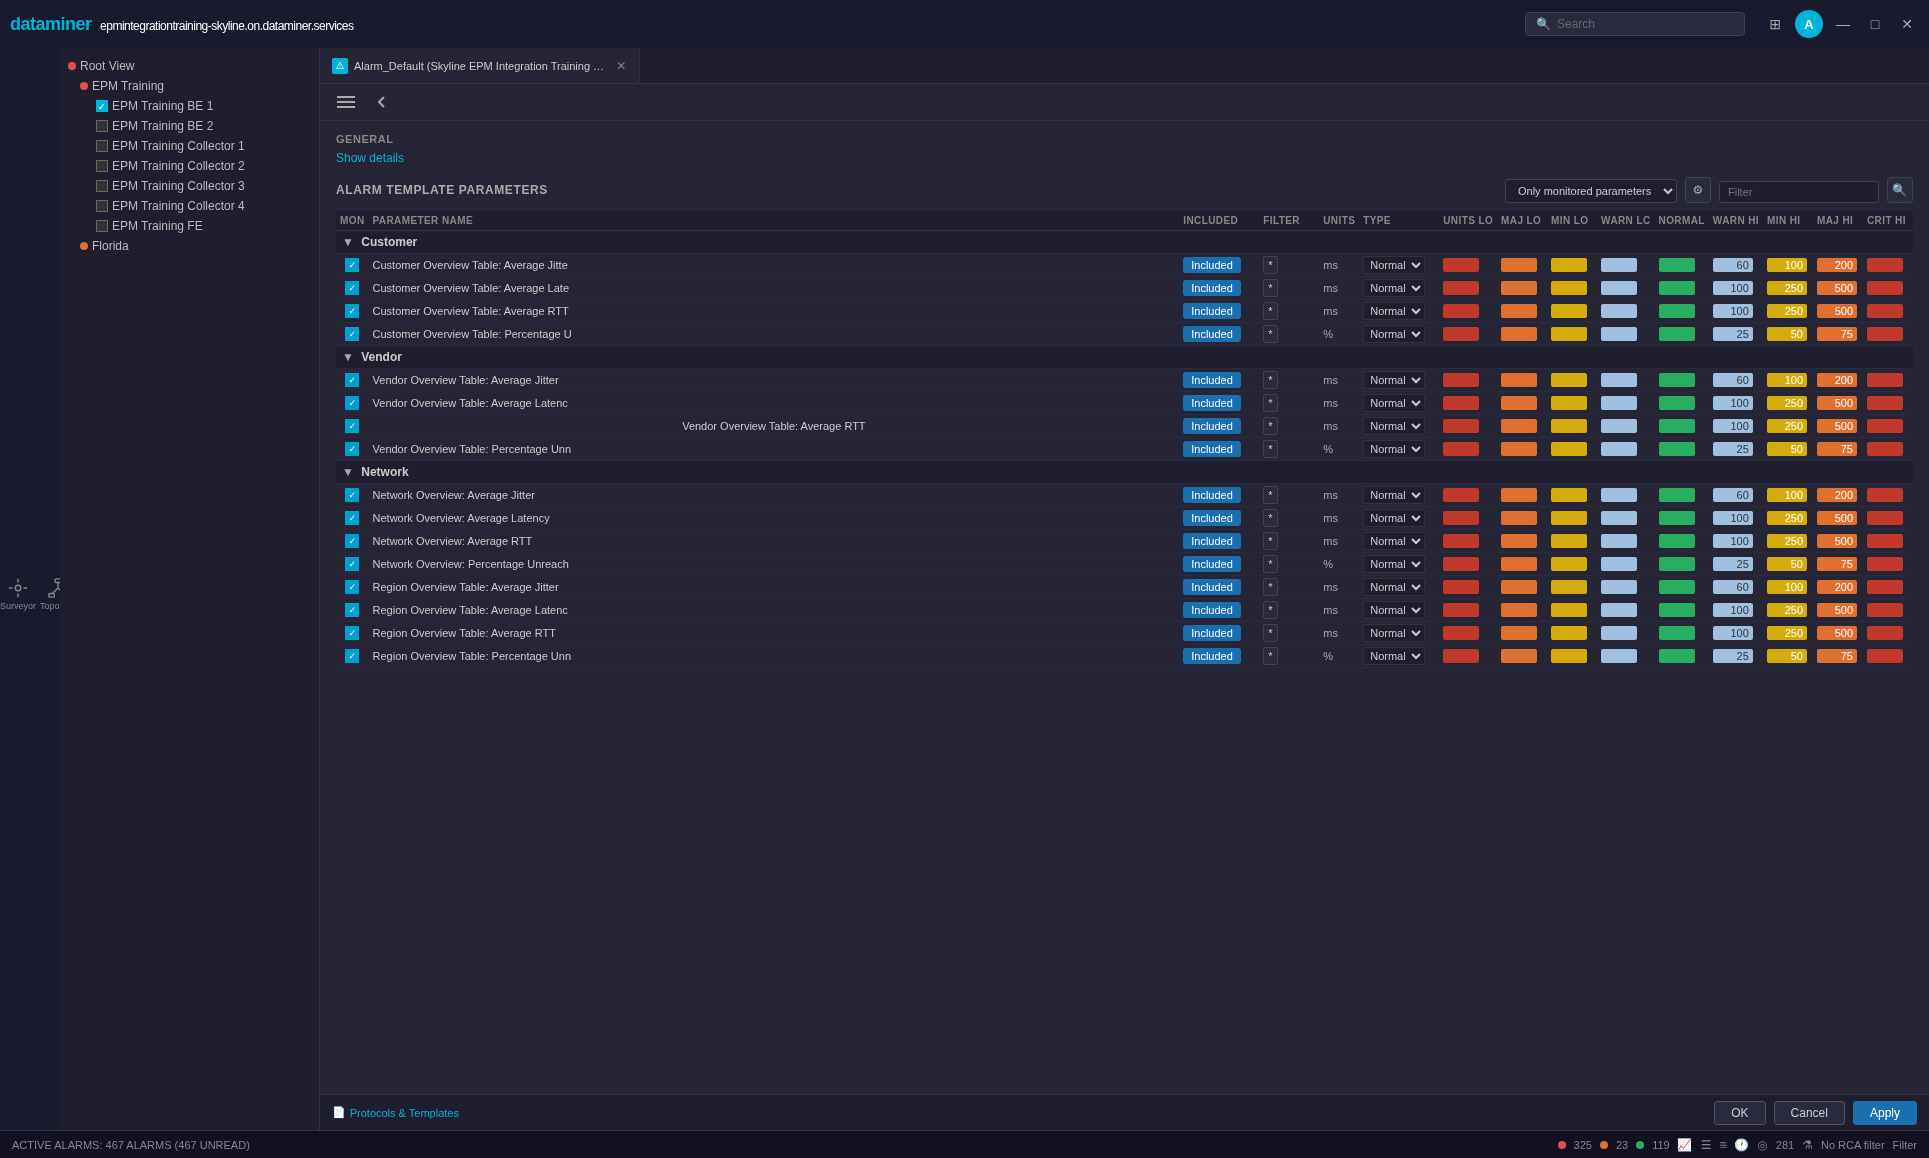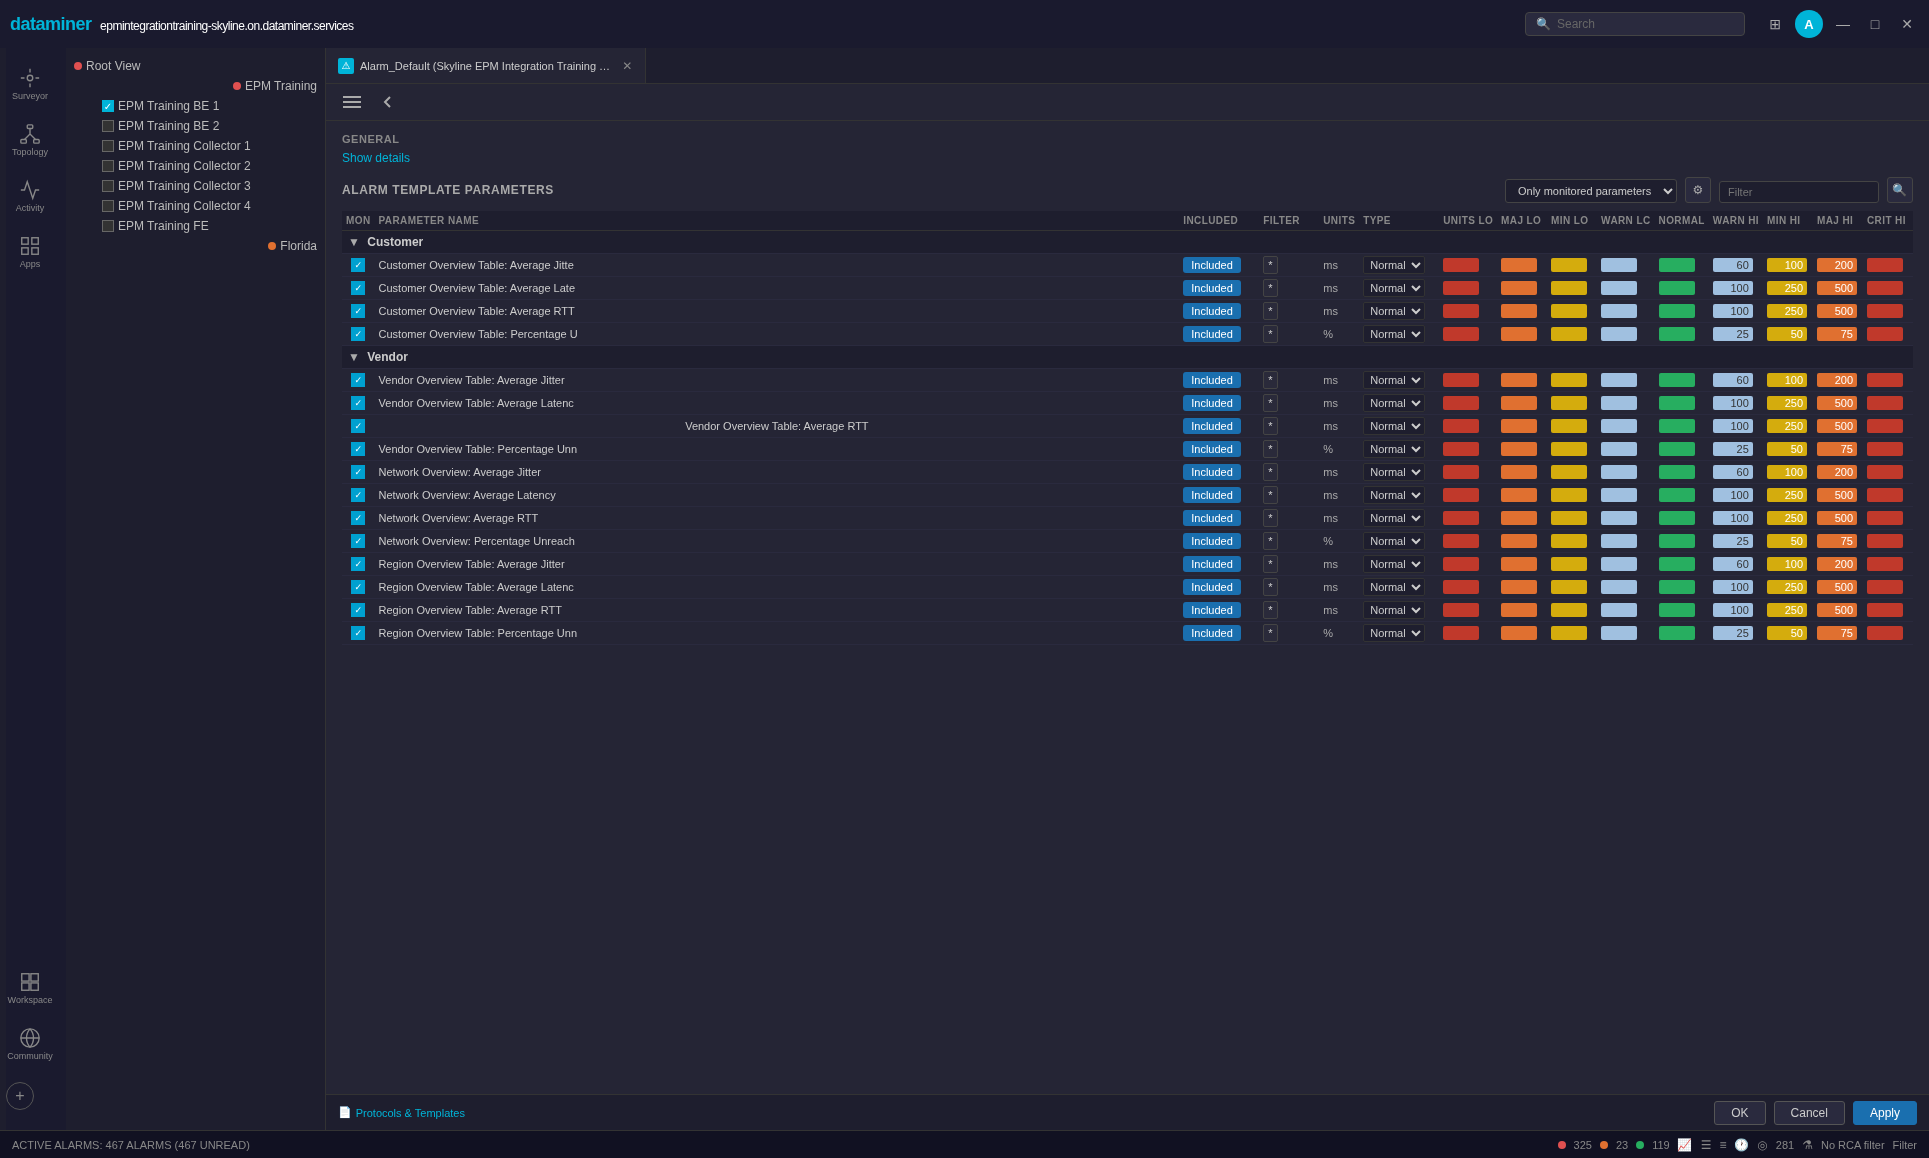--- a/index.html
+++ b/index.html
@@ -12,30 +12,30 @@
     .topbar-url { color: #aaa; font-size: 12px; margin-left: 4px; }
     .topbar-search { background: #2a2a3e; border: 1px solid #444; border-radius: 4px; padding: 4px 10px; color: #ccc; font-size: 12px; width: 220px; display: flex; align-items: center; gap: 6px; margin-left: auto; }
     .topbar-actions { display: flex; align-items: center; gap: 8px; margin-left: 8px; }
     .topbar-icon { width: 24px; height: 24px; display: flex; align-items: center; justify-content: center; color: #aaa; cursor: pointer; font-size: 14px; }
     .topbar-avatar { width: 28px; height: 28px; border-radius: 50%; background: #00b4d8; display: flex; align-items: center; justify-content: center; color: white; font-weight: bold; font-size: 13px; }
 
     
     .main-layout { display: flex; flex: 1; overflow: hidden; }
 
     
-    .sidebar-icons { width: 60px; background: #1a1a2e; display: flex; flex-direction: column; align-items: flex-start; padding-top: 10px; gap: 4px; flex-shrink: 0; margin-left: 6px; }
+    .sidebar-icons { width: 60px; background: #1a1a2e; display: flex; flex-direction: row; align-items: center; padding-top: 10px; gap: 4px; flex-shrink: 0; }
     .sidebar-icon-item { width: 48px; height: 52px; display: flex; flex-direction: column; align-items: center; justify-content: center; gap: 2px; cursor: pointer; border-radius: 6px; color: #888; font-size: 10px; }
     .sidebar-icon-item svg { width: 22px; height: 22px; }
     .sidebar-icon-item .icon-label { font-size: 9px; }
     .sidebar-add { margin-top: auto; margin-bottom: 20px; width: 28px; height: 28px; border-radius: 50%; border: 1px solid #555; display: flex; align-items: center; justify-content: center; color: #888; cursor: pointer; font-size: 16px; }
 
     
     .tree-panel { width: 260px; background: #1e1e2e; border-right: 1px solid #333; padding: 8px 0; overflow-y: auto; flex-shrink: 0; }
     .tree-item { display: flex; align-items: center; padding: 3px 8px; cursor: pointer; font-size: 12px; color: #bbb; }
-    .tree-indent-1 { padding-left: 20px; justify-content: flex-end; }
+    .tree-indent-1 { padding-left: 20px; }
     .tree-indent-2 { padding-left: 36px; }
     .dot-red { width: 8px; height: 8px; border-radius: 50%; background: #e05050; display: inline-block; margin-right: 4px; flex-shrink: 0; }
     .dot-orange { width: 8px; height: 8px; border-radius: 50%; background: #e07030; display: inline-block; margin-right: 4px; flex-shrink: 0; }
     .tree-checkbox { width: 12px; height: 12px; border: 1px solid #666; background: #333; margin-right: 4px; flex-shrink: 0; display: flex; align-items: center; justify-content: center; }
     .tree-checkbox.checked { background: #00b4d8; border-color: #00b4d8; }
 
     
     .content-area { flex: 1; background: #252535; display: flex; flex-direction: column; overflow: hidden; }
 
     
@@ -496,20 +496,26 @@
       <td><span class="empty-val" style="background:#c0392b; min-width:36px; display:inline-block;">&nbsp;</span></td>
       <td><span class="empty-val" style="background:#e07030; min-width:36px; display:inline-block;">&nbsp;</span></td>
       <td><span class="empty-val" style="background:#d4ac0d; min-width:36px; display:inline-block;">&nbsp;</span></td>
       <td><span class="empty-val" style="background:#a0c0e0; min-width:36px; display:inline-block;">&nbsp;</span></td>
       <td><span class="empty-val" style="background:#27ae60; min-width:36px; display:inline-block;">&nbsp;</span></td>
       <td><span class="val-block" style="background:#a0c0e0; color:#333;">25</span></td>
       <td><span class="val-block" style="background:#d4ac0d; color:white;">50</span></td>
       <td><span class="val-block" style="background:#e07030; color:white;">75</span></td>
       <td><span class="empty-val" style="background:#c0392b; min-width:36px; display:inline-block;">&nbsp;</span></td>
     </tr>
+              <tr class="group-header">
+                <td colspan="15">
+    <span class="group-arrow">▼</span>
+    <strong>Network</strong>
+  </td>
+              </tr>
               <tr>
       <td style="text-align:center;">
         <div class="row-check">
                     <span style="color:white;font-size:9px;">✓</span>
                   </div>
       </td>
       <td style="color:#ccc;">Network Overview: Average Jitter</td>
       <td><button class="included-btn">Included</button></td>
       <td><span class="filter-cell">*</span></td>
       <td style="color:#aaa;">ms</td>

